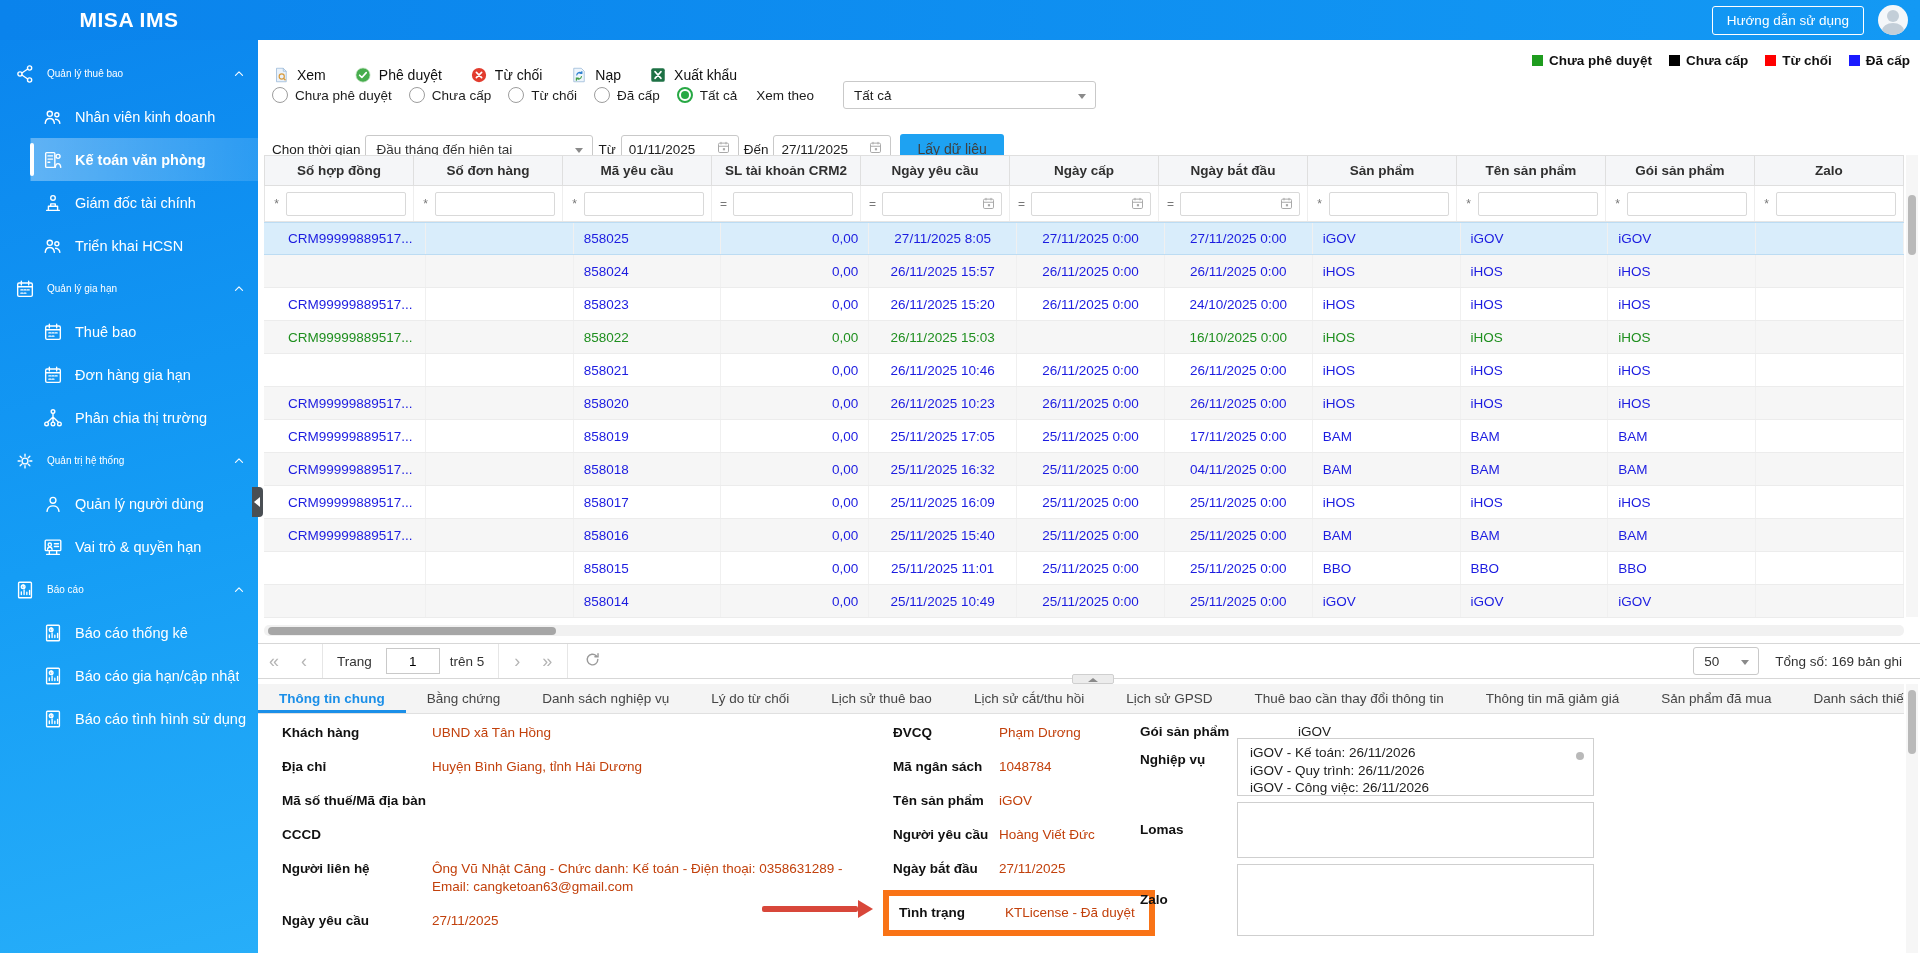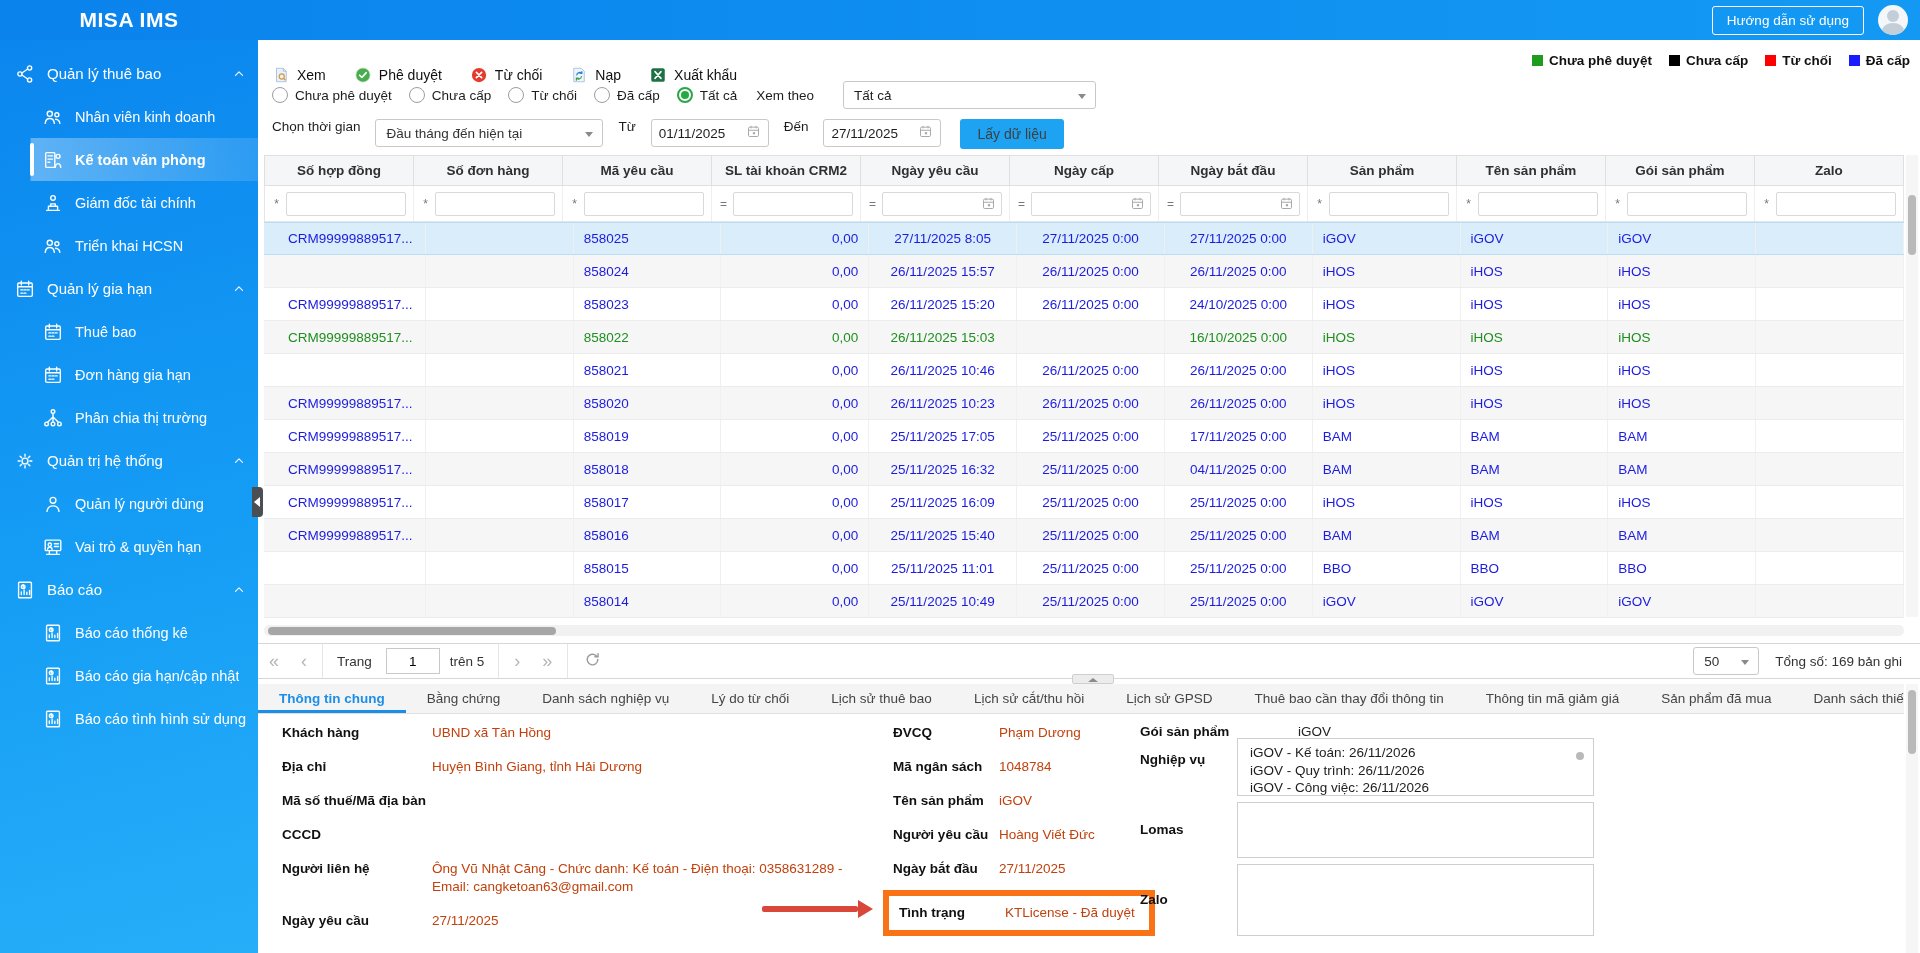--- a/index.html
+++ b/index.html
@@ -16,21 +16,21 @@
               padding:6px 14px; border-radius:3px; cursor:pointer; font-family:inherit; }
   .avatar { width:30px; height:30px; border-radius:50%; background:#f4f7fa; position:relative; overflow:hidden; cursor:pointer; }
   .avatar::before { content:''; position:absolute; top:5px; left:9px; width:12px; height:12px; border-radius:50%; background:#c3ced8; }
   .avatar::after  { content:''; position:absolute; top:18px; left:4px; width:22px; height:16px; border-radius:50%; background:#c3ced8; }
 
   
   .sidebar { position:absolute; top:40px; left:0; width:258px; bottom:0;
              background:linear-gradient(165deg,#0b86ee 0%,#159df5 55%,#27aef9 100%);
              padding-top:12px; z-index:20; }
   .sitem { display:flex; align-items:center; height:43px; padding:0 12px 0 14px; gap:11px;
-           color:#fff; font-size:15px; cursor:pointer; position:relative; }
+           color:#fff; font-size:10px; cursor:pointer; position:relative; }
   .sitem.child { padding-left:42px; font-size:14.5px; }
   .sitem .lbl { white-space:nowrap; overflow:hidden; }
   .sitem .chevw { margin-left:auto; width:14px; height:14px; opacity:.95; flex:none; }
   .sitem.active { font-weight:bold;
       background:linear-gradient(90deg, rgba(255,255,255,0) 0px, rgba(255,255,255,0) 30px,
                  rgba(255,255,255,.34) 31px, rgba(255,255,255,.12) 100%); }
   .sitem.active::before { content:''; position:absolute; left:30px; top:5px; bottom:5px; width:4px;
                           background:#fff; border-radius:2px; }
   .ic { width:22px; height:22px; flex:none; }
   .collapse { position:absolute; left:252px; top:487px; width:11px; height:30px; background:#4a4f54;
@@ -52,21 +52,21 @@
   .rb { width:16px; height:16px; border:1px solid #9d9d9d; border-radius:50%; background:#fff; position:relative; flex:none; }
   .rb.checked { border:2px solid #27a844; }
   .rb.checked::after { content:''; position:absolute; inset:2px; background:#27a844; border-radius:50%; }
   .viewby-lbl { margin-left:2px; }
   .dd { height:28px; border:1px solid #c9c9c9; border-radius:3px; background:#fff; display:flex;
         align-items:center; padding:0 24px 0 10px; position:relative; cursor:pointer; }
   .dd::after { content:''; position:absolute; right:9px; top:12px;
                border-left:4.5px solid transparent; border-right:4.5px solid transparent; border-top:5px solid #8a8a8a; }
   .dd.viewby { width:253px; margin-left:12px; }
 
-  .daterow { position:absolute; left:272px; top:119px; height:30px; display:flex; gap:15px; font-size:13.5px; }
+  .daterow { position:absolute; left:272px; top:134px; height:30px; display:flex; align-items:center; gap:5px; font-size:13.5px; }
   .dd.preset { width:228px; color:#333; }
   .datebox { width:118px; height:28px; border:1px solid #c9c9c9; border-radius:3px; background:#fff;
              display:flex; align-items:center; justify-content:space-between; padding:0 7px; cursor:pointer; }
   .cal { width:15px; height:15px; flex:none; }
   .btn-primary { background:#1ea2f2; color:#404040; border:none; border-radius:3px; height:30px;
                  padding:0 17px; font-size:14px; font-family:inherit; cursor:pointer; margin-left:4px; }
 
   
   .table { position:absolute; left:264px; top:155px; right:16px; background:#fff; }
   .thead { display:flex; height:31px; background:#f5f6f8; border:1px solid #dfdfdf; }

